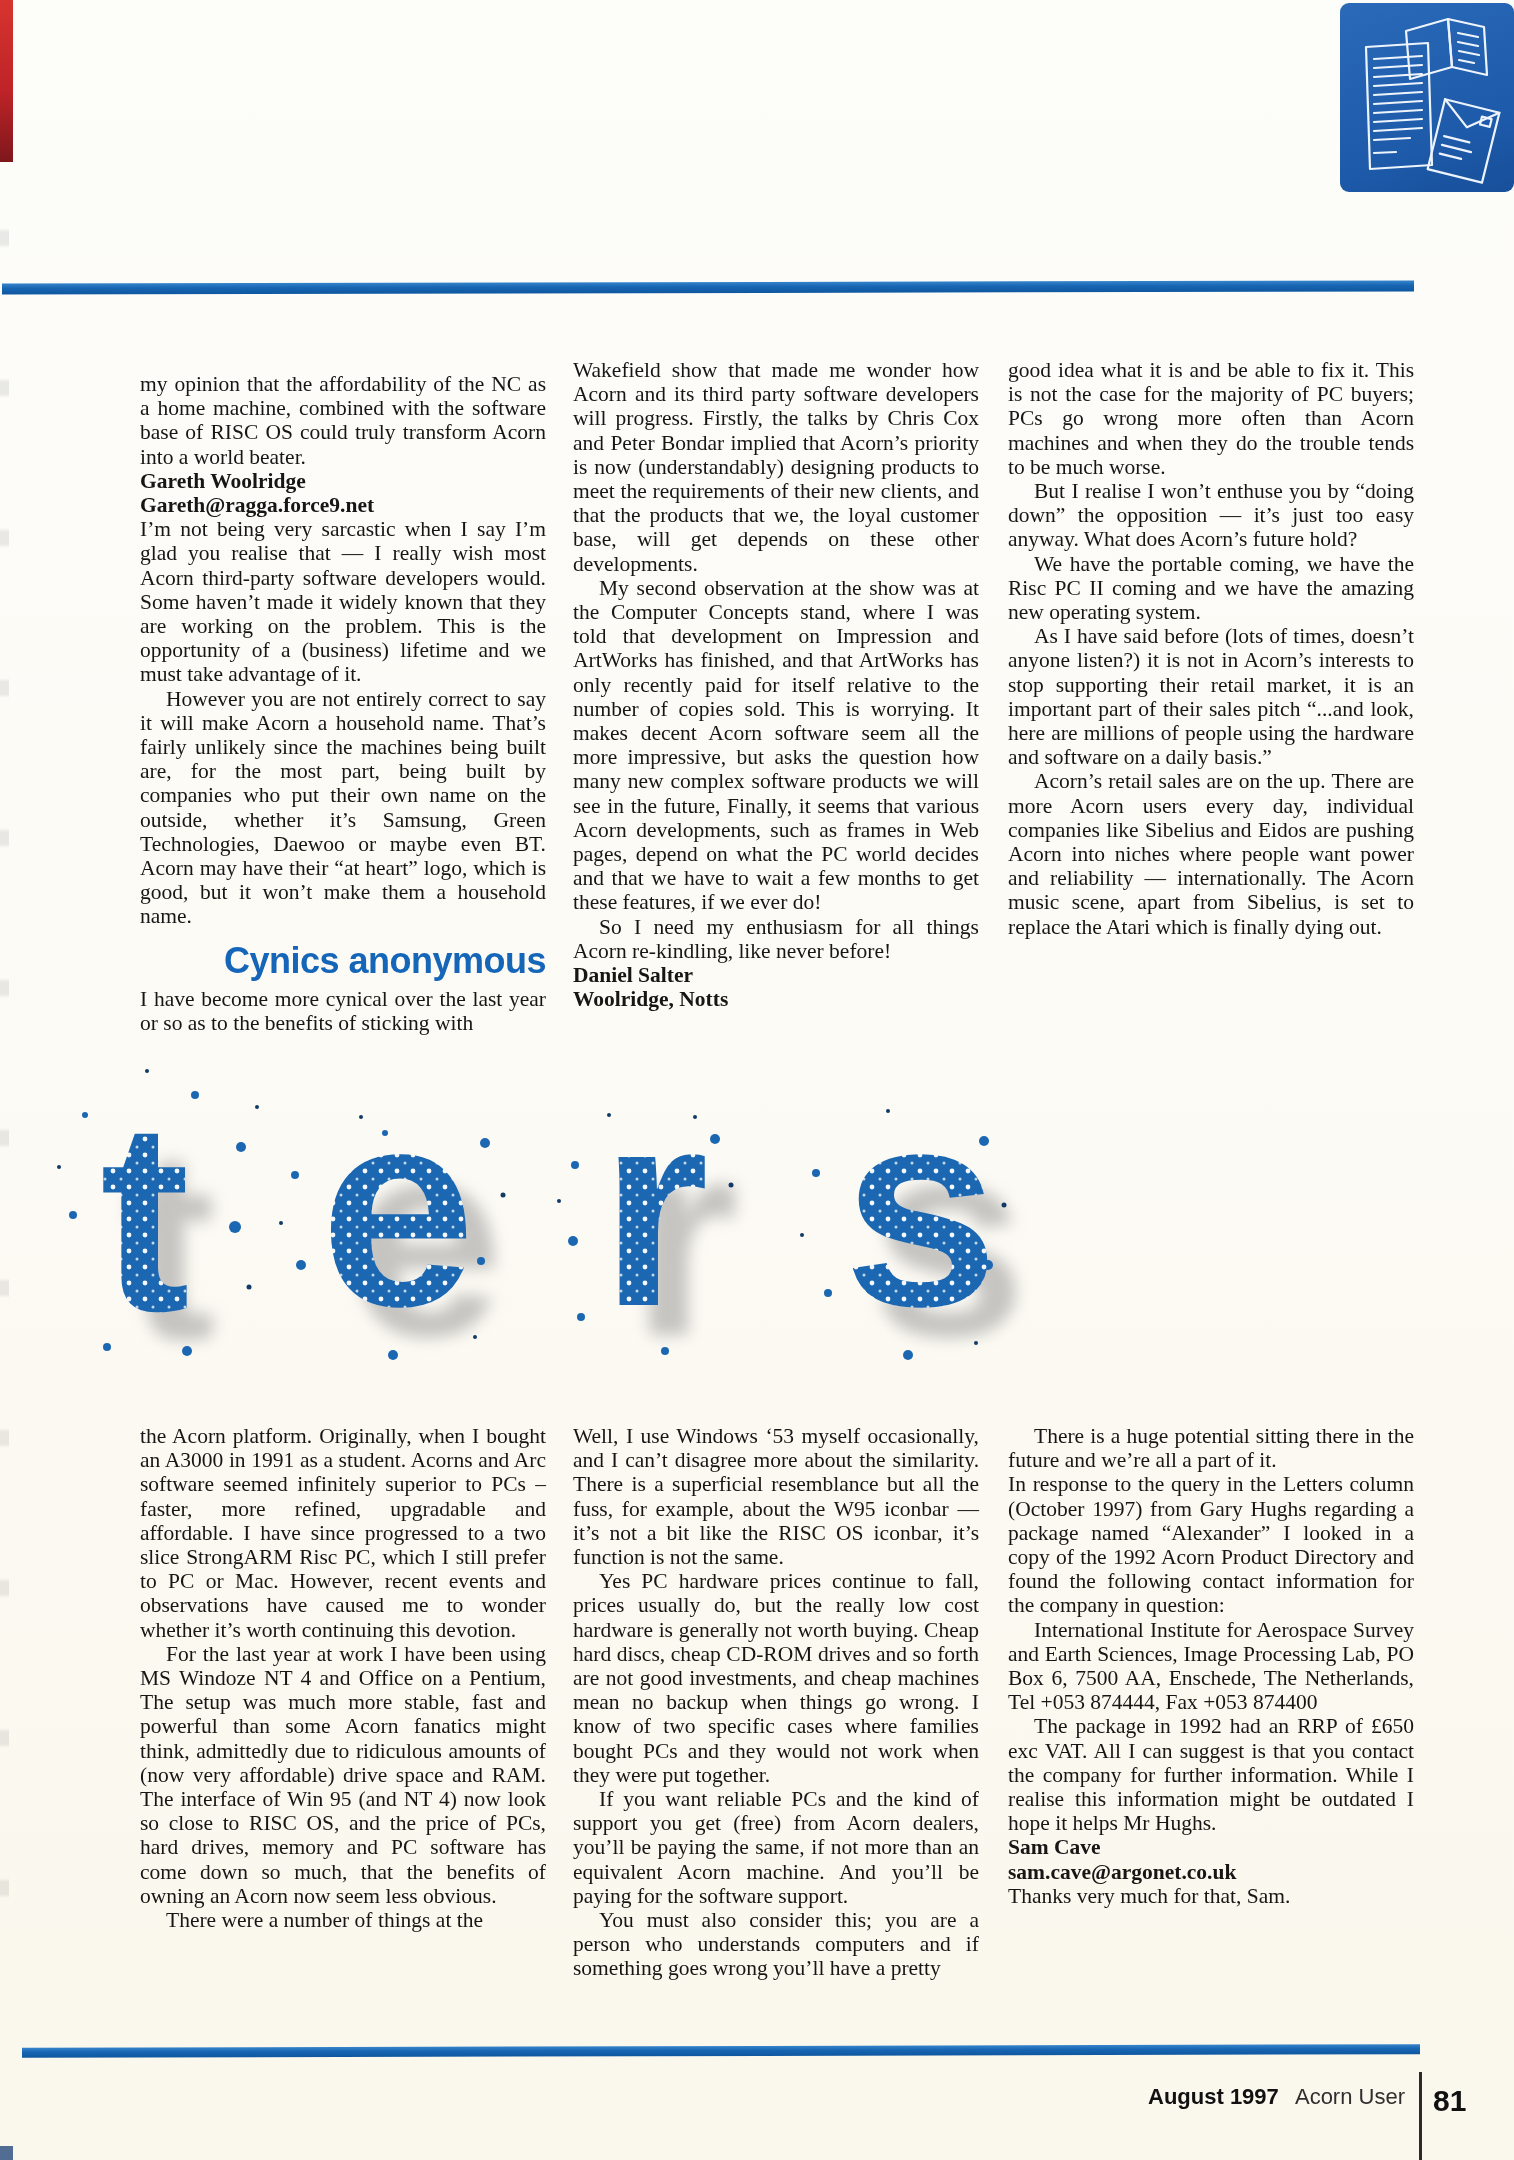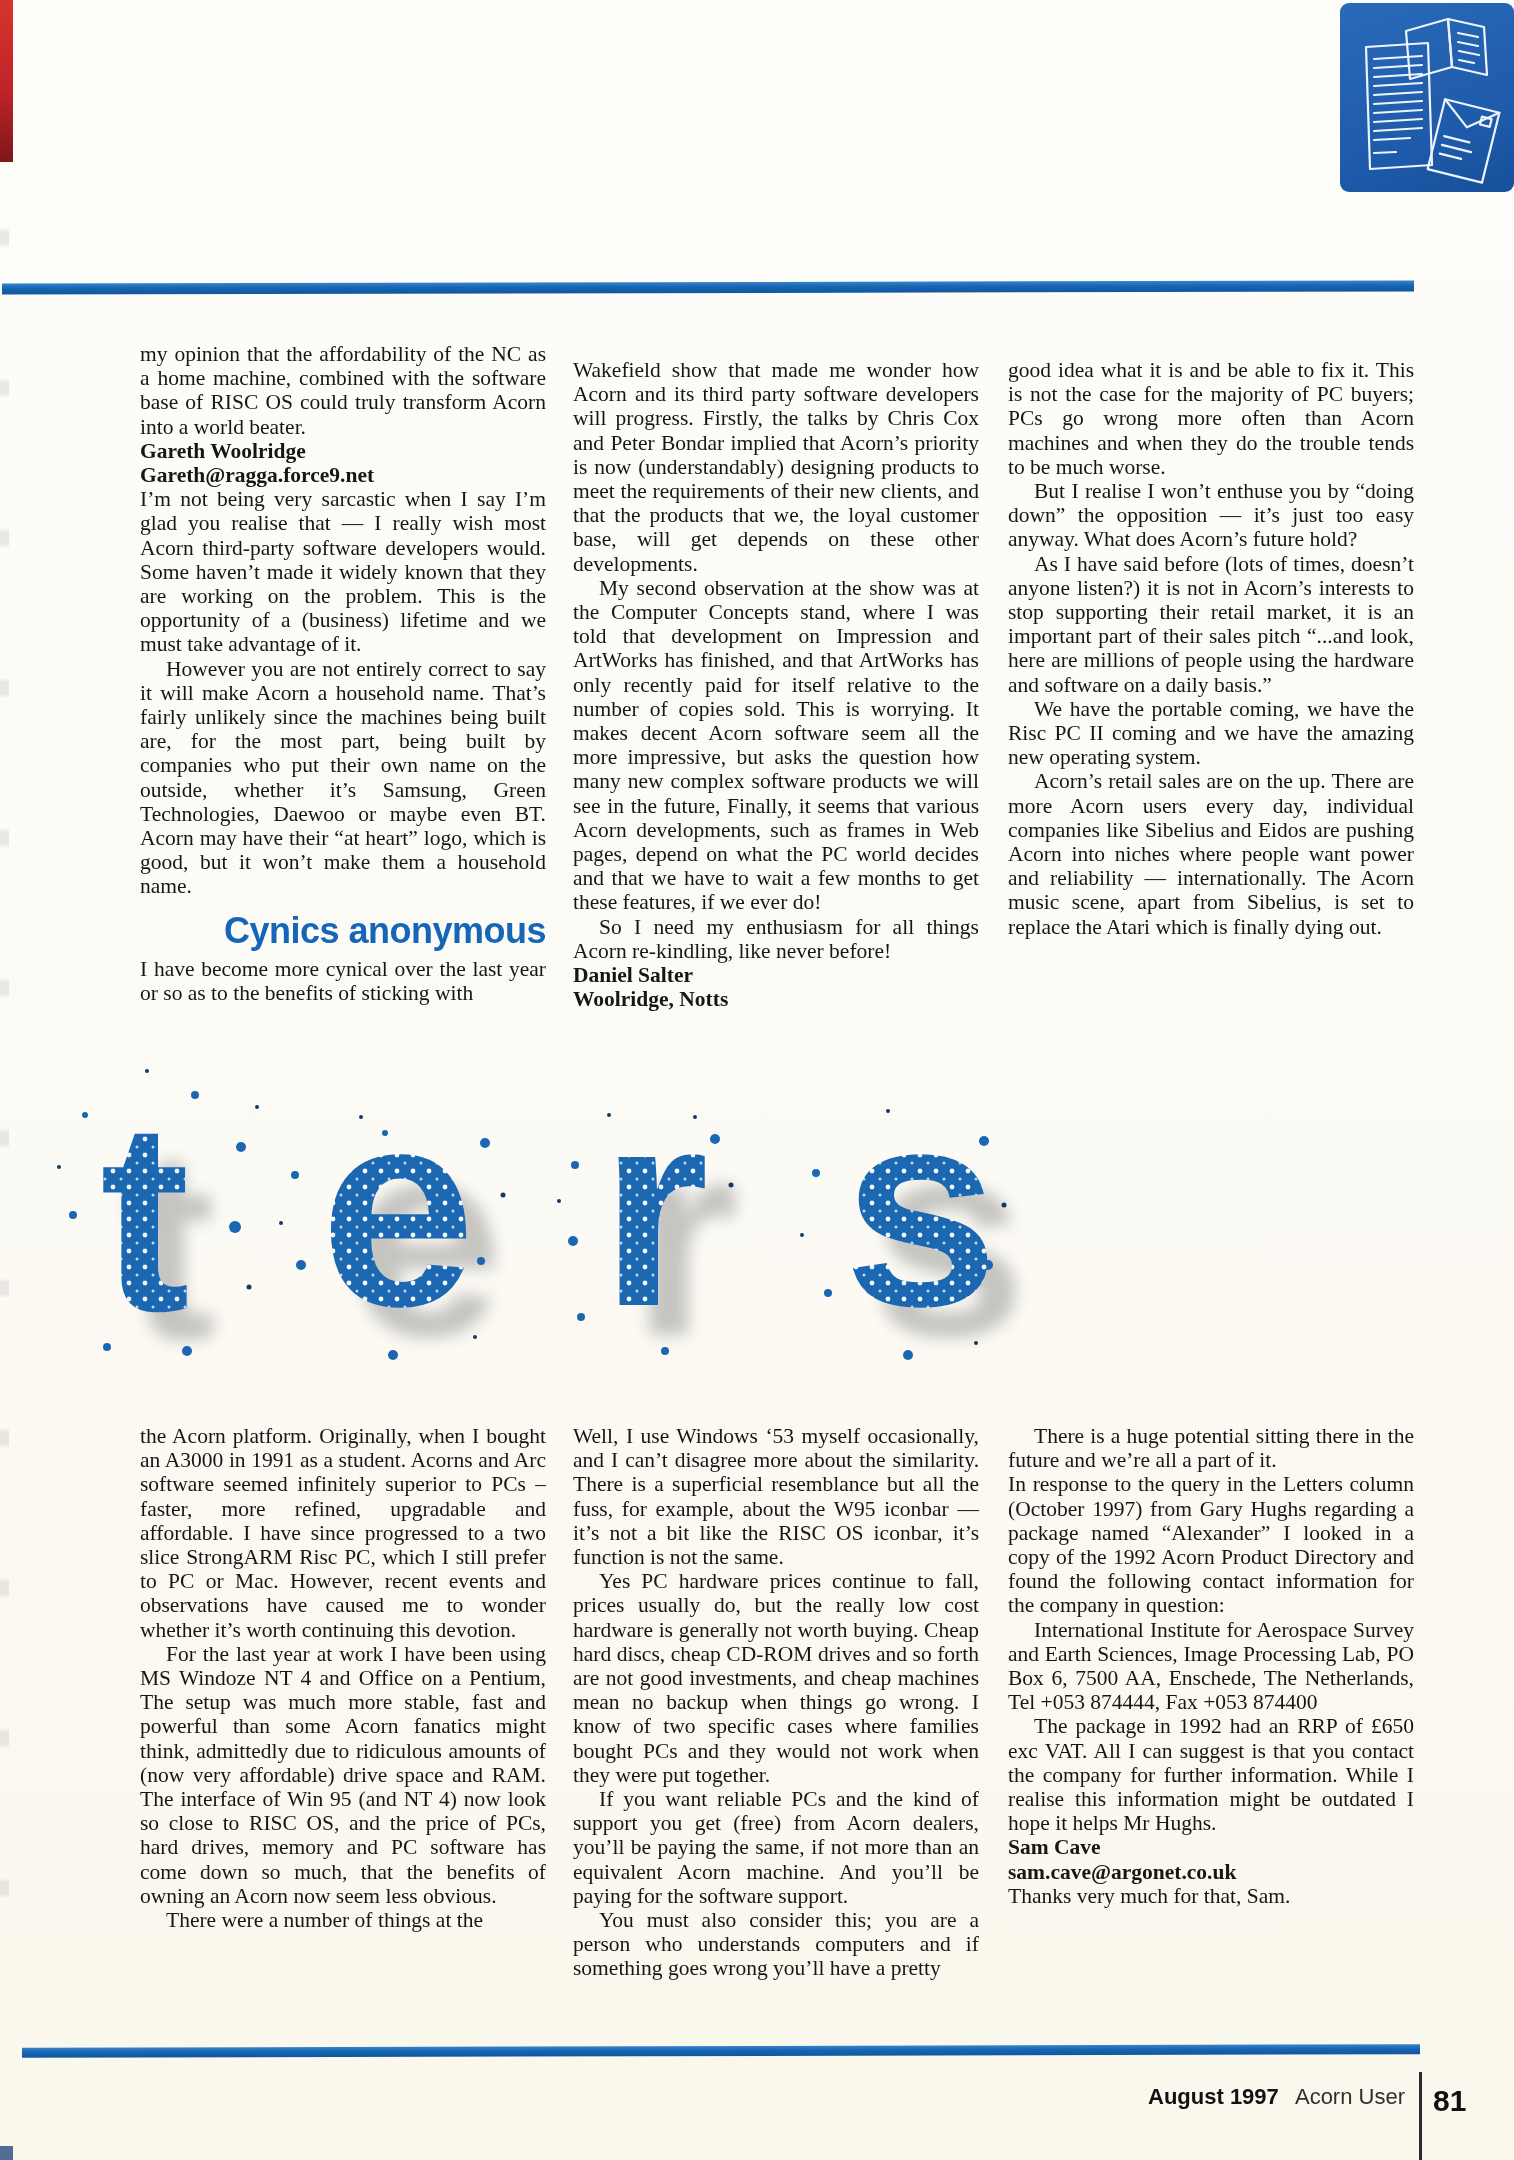--- a/index.html
+++ b/index.html
@@ -25,21 +25,21 @@
   
   .col{position:absolute;width:406px;text-align:justify;color:#171615;
        font-size:21.5px;line-height:24.2px;}
   .col p{margin:0;padding:0;}
   .col p.ind{text-indent:26px;}
   .b{font-weight:bold;}
   .i{margin-top:16px;}
   .col-heading{font-family:"Liberation Sans",sans-serif;font-weight:700;font-size:36px;
                line-height:38px;letter-spacing:-0.5px;color:#1566b8;text-align:right;
                margin:13px 0 7px 0;}
-  #top-col-1{left:140px;top:342px;}
+  #top-col-1{left:140px;top:372px;}
   #top-col-2{left:573px;top:358px;}
   #top-col-3{left:1008px;top:358px;}
   #bot-col-1{left:140px;top:1424px;}
   #bot-col-2{left:573px;top:1424px;}
   #bot-col-3{left:1008px;top:1424px;}
   
   .letters-art{position:absolute;left:0;top:1055px;width:1180px;height:345px;}
   .ht{position:absolute;top:0;width:300px;height:340px;overflow:visible;}
   #ht-t{left:45px;} #ht-e{left:265px;} #ht-r{left:545px;} #ht-s{left:788px;}
   .ht text{font-family:"Liberation Sans",sans-serif;font-weight:bold;}
@@ -111,22 +111,22 @@
   <div class="col" id="top-col-2">
       <p><span>Wakefield show that made me wonder how Acorn and its third party software developers will progress. Firstly, the talks by Chris Cox and Peter Bondar implied that Acorn’s priority is now (understandably) designing products to meet the requirements of their new clients, and that the products that we, the loyal customer base, will get depends on these other developments.</span></p>
       <p class="ind"><span>My second observation at the show was at the Computer Concepts stand, where I was told that development on </span><span class="i">Impression</span><span> and </span><span class="i">ArtWorks</span><span> has finished, and that ArtWorks has only recently paid for itself relative to the number of copies sold. This is worrying. It makes decent Acorn software seem all the more impressive, but asks the question how many new complex software products we will see in the future, Finally, it seems that various Acorn developments, such as frames in Web pages, depend on what the PC world decides and that we have to wait a few months to get these features, if we ever do!</span></p>
       <p class="ind"><span>So I need my enthusiasm for all things Acorn re-kindling, like never before!</span></p>
       <p><span class="b">Daniel Salter</span></p>
       <p><span class="b">Woolridge, Notts</span></p>
     </div>
   <div class="col" id="top-col-3">
       <p><span>good idea what it is and be able to fix it. This is not the case for the majority of PC buyers; PCs go wrong more often than Acorn machines and when they do the trouble tends to be much worse.</span></p>
       <p class="ind"><span>But I realise I won’t enthuse you by “doing down” the opposition — it’s just too easy anyway. What does Acorn’s future hold?</span></p>
+      <p class="ind"><span>We have the portable coming, we have the Risc PC II coming and we have the amazing new operating system.</span></p>
       <p class="ind"><span>As I have said before (lots of times, doesn’t anyone listen?) it is not in Acorn’s interests to stop supporting their retail market, it is an important part of their sales pitch “...and look, here are millions of people using the hardware and software on a daily basis.”</span></p>
-      <p class="ind"><span>We have the portable coming, we have the Risc PC II coming and we have the amazing new operating system.</span></p>
       <p class="ind"><span>Acorn’s retail sales are on the up. There are more Acorn users every day, individual companies like Sibelius and Eidos are pushing Acorn into niches where people want power and reliability — internationally. The Acorn music scene, apart from Sibelius, is set to replace the Atari which is finally dying out.</span></p>
     </div>
 
   <div class="letters-art">
     <svg width="0" height="0" style="position:absolute">
       <defs>
         <pattern id="htdots" width="16" height="16" patternUnits="userSpaceOnUse">
           <rect width="16" height="16" fill="#1b67b2"></rect>
           <circle cx="4" cy="4" r="2.4" fill="#ffffff" opacity="0.95"></circle>
           <circle cx="12" cy="12" r="1.5" fill="#ffffff" opacity="0.75"></circle>

